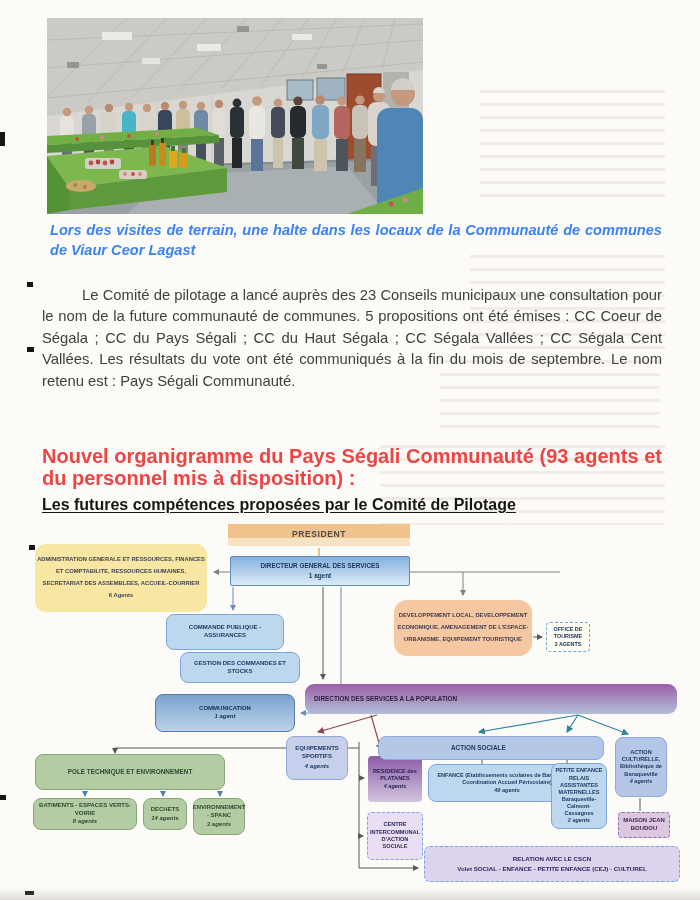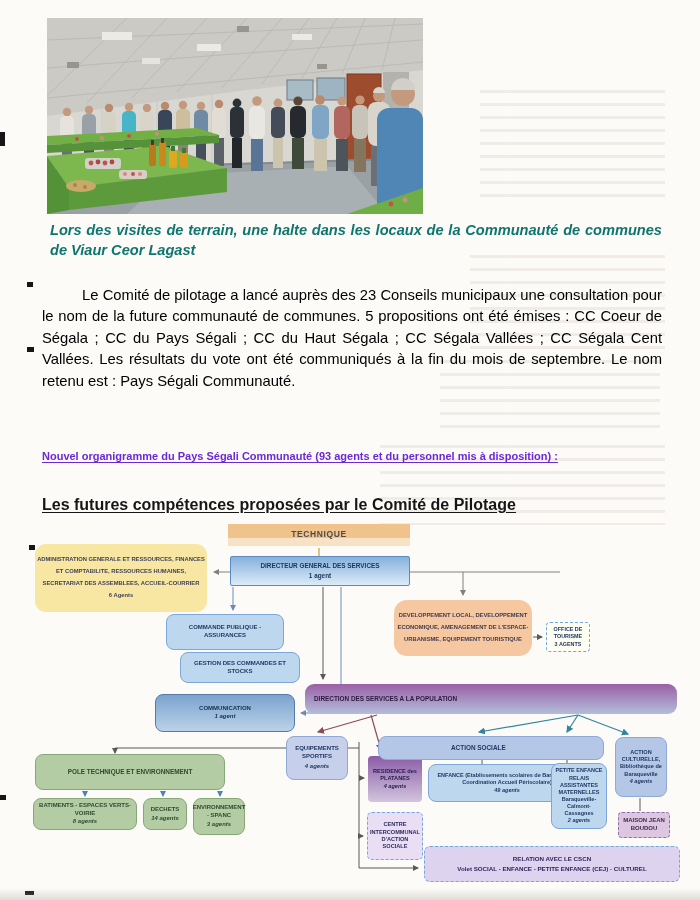--- a/index.html
+++ b/index.html
@@ -2,27 +2,27 @@
 <html><head>
 <meta charset="utf-8">
 <style>
   html,body{margin:0;padding:0;background:#e8e8e8;}
   .page{position:relative;width:700px;height:900px;background:#fcfbf8;overflow:hidden;
         font-family:"Liberation Sans",sans-serif;color:#222;}
   
   .photo{position:absolute;left:47px;top:18px;width:376px;height:196px;background:#d8d7d2;}
   
   .caption{position:absolute;left:50px;top:221px;width:612px;font-size:14.6px;font-style:italic;
-           font-weight:600;line-height:19.5px;text-align:justify;color:#0f766e;}
+           font-weight:600;line-height:19.5px;text-align:justify;color:#3b82f6;}
   .para{position:absolute;left:42px;width:620px;font-size:14.8px;line-height:21.5px;
-        text-align:justify;color:#000000;}
+        text-align:justify;color:#404040;}
   .p1{top:270px;text-indent:40px;}
   .p2{top:374px;}
-  .h1{position:absolute;left:42px;top:446px;width:620px;font-size:11px;font-weight:bold;
-      line-height:21.5px;text-align:justify;text-decoration:underline;text-underline-offset:2px;color:#6d28d9;}
+  .h1{position:absolute;left:42px;top:446px;width:620px;font-size:20px;font-weight:bold;
+      line-height:21.5px;text-align:justify;text-underline-offset:2px;color:#ef4444;}
   .h2{position:absolute;left:42px;top:496px;font-size:16px;font-weight:bold;
       text-decoration:underline;text-underline-offset:2px;color:#161616;}
   
   .bleed{position:absolute;opacity:.55;filter:blur(.7px);
          background:repeating-linear-gradient(180deg,rgba(186,172,148,.33) 0 3px,transparent 3px 13px);}
   
   .mark{position:absolute;background:#161616;}
   .smudge{position:absolute;left:0;bottom:0;width:700px;height:12px;
           background:linear-gradient(180deg,transparent,rgba(175,170,160,.38));}
   
@@ -272,21 +272,21 @@
     <line x1="115" y1="748" x2="115" y2="753" stroke="#595959" marker-end="url(#mdark)"></line>
     <line x1="85" y1="791" x2="85" y2="796" stroke="#4f81bd" marker-end="url(#msteel)"></line>
     <line x1="163" y1="791" x2="163" y2="796" stroke="#4f81bd" marker-end="url(#msteel)"></line>
     <line x1="220" y1="791" x2="220" y2="796" stroke="#4f81bd" marker-end="url(#msteel)"></line>
     <line x1="482" y1="760" x2="482" y2="764" stroke="#595959"></line>
     <line x1="567" y1="760" x2="567" y2="763" stroke="#595959"></line>
     <line x1="640" y1="798" x2="640" y2="811" stroke="#595959"></line>
   </svg>
 
   <div class="ob b-pres">
-      <span>TECHNIQUE</span>
+      <span>PRESIDENT</span>
     </div>
   <div class="ob b-dgs">
     <span>DIRECTEUR GENERAL DES SERVICES</span>
     <span>1 agent</span>
   </div>
   <div class="ob b-admin">
     <span>ADMINISTRATION GENERALE ET RESSOURCES, FINANCES ET COMPTABILITE, RESSOURCES HUMAINES, SECRETARIAT DES ASSEMBLEES, ACCUEIL-COURRIER</span>
     <span>6 Agents</span>
   </div>
   <div class="ob b-lblue b-cmd">

